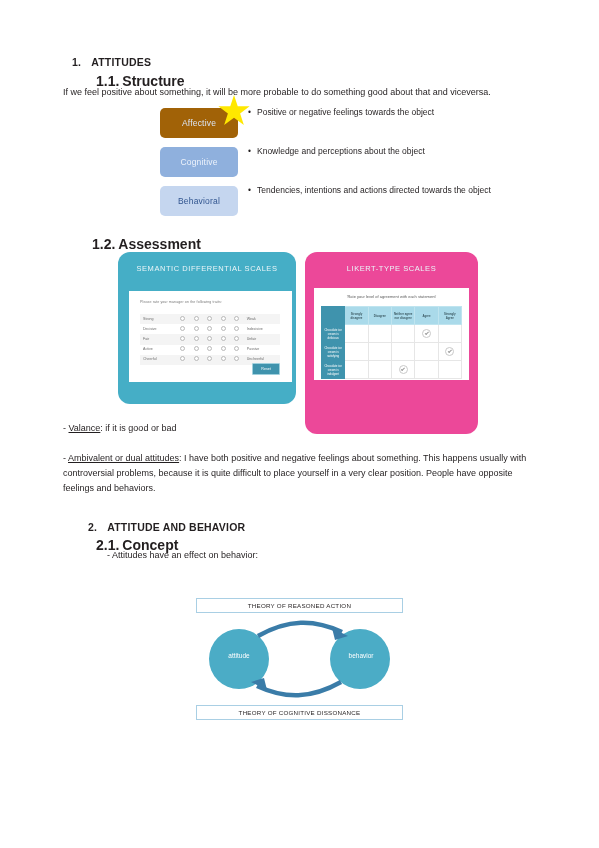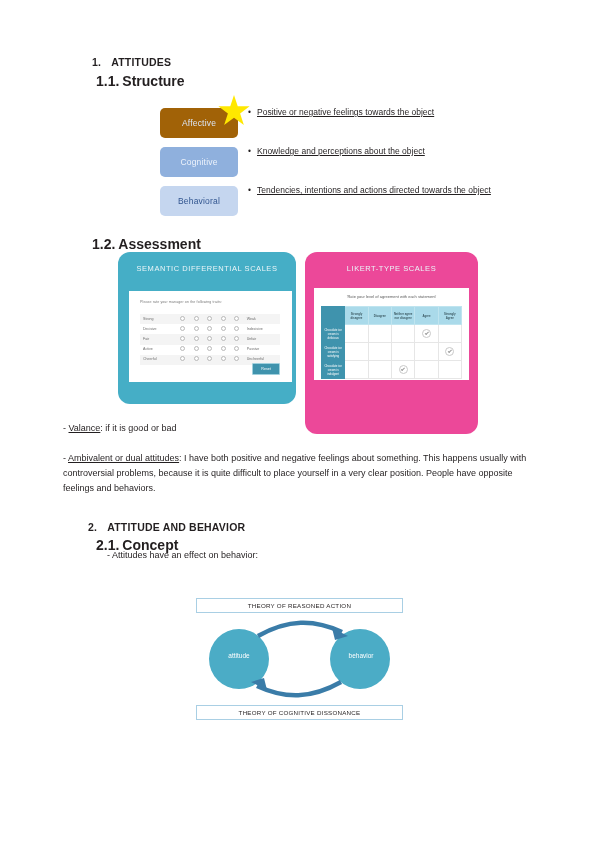--- a/index.html
+++ b/index.html
@@ -87,21 +87,20 @@
     line-height: 12.5px;
   }
   .sd-bullet .dot {
     position: absolute;
     left: 0;
     top: 0;
   }
   .sd-bullet .txt {
     display: block;
     margin-left: 9px;
-    text-decoration: underline;
   }
   #star-icon {
     position: absolute;
     left: 57px;
     top: -14px;
     width: 34px;
     height: 34px;
     z-index: 5;
   }
 
@@ -308,28 +307,29 @@
     color: #ffffff;
   }
   #attitude-label { left: 14px; top: 54px; width: 58px; text-align: center; }
   #behavior-label { left: 136px; top: 54px; width: 58px; text-align: center; }
 </style>
 </head>
 <body>
 
 <div class="page">
 
-  <div class="h1" style="left:92px; top:56px;">
+  <div class="h1" style="left:72px; top:56px;">
     <span class="num">1.</span><span>ATTITUDES</span>
   </div>
 
   <div class="h2" style="left:96px; top:73px;">
     <span class="num">1.1.</span><span>Structure</span>
   </div>
 
+  <div class="para" style="left:63px; top:85px; width:464px;">If we feel positive about something, it will be more probable to  do something good about that and viceversa.</div>
 
   <div id="structure-diagram">
 
     <div class="sd-row r0">
       <div class="sd-box" style="background:#a16207; color:#dbe5f4;">
         <span>Affective</span>
       </div>
       <div class="sd-bullet">
         <span class="dot">•</span>
         <span class="txt">Positive or negative feelings towards the object</span>

